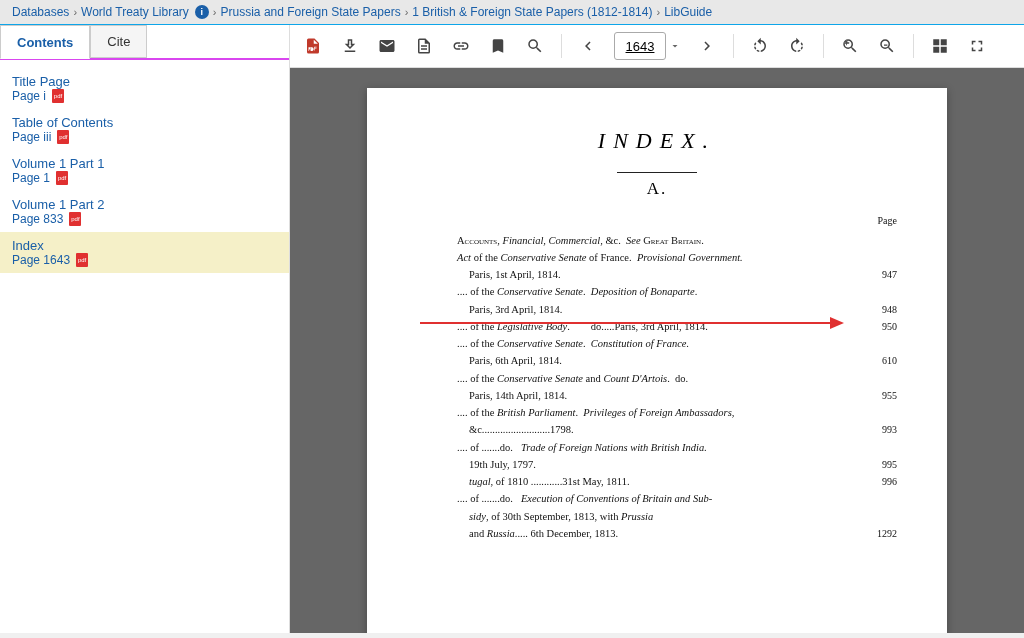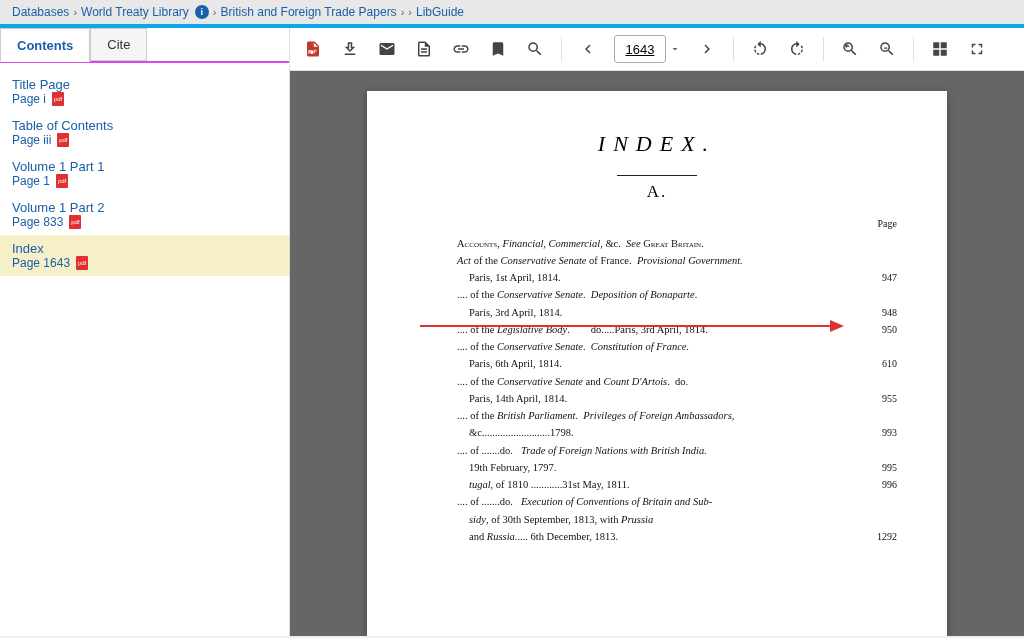--- a/index.html
+++ b/index.html
@@ -7,21 +7,21 @@
 
     
     .breadcrumb {
       background: #e8e8e8;
       padding: 5px 12px;
       font-size: 12px;
       color: #333;
       display: flex;
       align-items: center;
       gap: 4px;
-      border-bottom: 4px solid #0ea5e9;
+      border-bottom: 1px solid #0ea5e9;
     }
     .breadcrumb a { color: #1a5fa8; text-decoration: none; }
     .breadcrumb .sep { color: #666; font-size: 11px; }
     .breadcrumb .info-icon {
       display: inline-flex; align-items: center; justify-content: center;
       width: 14px; height: 14px; border-radius: 50%;
       background: #1a5fa8; color: white; font-size: 9px; font-weight: bold;
       margin-left: 2px; cursor: pointer;
     }
 
@@ -208,22 +208,23 @@
   </style>
 </head>
 <body>
 
 <div class="breadcrumb">
   <a href="#">Databases</a>
   <span class="sep">›</span>
   <a href="#">World Treaty Library</a>
   <span class="info-icon">i</span>
   <span class="sep">›</span>
-  <a href="#">British and Foreign Trade Papers</a>
+  <a href="#">Prussia and Foreign State Papers</a>
   <span class="sep">›</span>
+  <a href="#">1 British &amp; Foreign State Papers (1812-1814)</a>
   <span class="sep">›</span>
   <a href="#">LibGuide</a>
 </div>
 
 <div class="main-container">
 
   <div class="sidebar">
     <div class="sidebar-tabs">
       <button class="tab-btn active">Contents</button>
       <button class="tab-btn">Cite</button>
@@ -433,21 +434,21 @@
             <span class="doc-entry-text">.... of the <em>British Parliament</em>. &nbsp;<em>Privileges of Foreign Ambassadors,</em></span>
           </div>
           <div class="doc-entry doc-entry-indent">
             <span class="doc-entry-text">&amp;c..........................1798.</span>
             <span class="doc-entry-num">993</span>
           </div>
           <div class="doc-entry">
             <span class="doc-entry-text">.... of .......do. &nbsp;&nbsp;<em>Trade of Foreign Nations with British India.</em></span>
           </div>
           <div class="doc-entry doc-entry-indent">
-            <span class="doc-entry-text">19th February, 1797.</span>
+            <span class="doc-entry-text">19th July, 1797.</span>
             <span class="doc-entry-num">995</span>
           </div>
           <div class="doc-entry doc-entry-indent">
             <span class="doc-entry-text"><em>tugal</em>, of 1810 ............31st May, 1811.</span>
             <span class="doc-entry-num">996</span>
           </div>
           <div class="doc-entry">
             <span class="doc-entry-text">.... of .......do. &nbsp;&nbsp;<em>Execution of Conventions of Britain and Sub-</em></span>
           </div>
           <div class="doc-entry doc-entry-indent">

